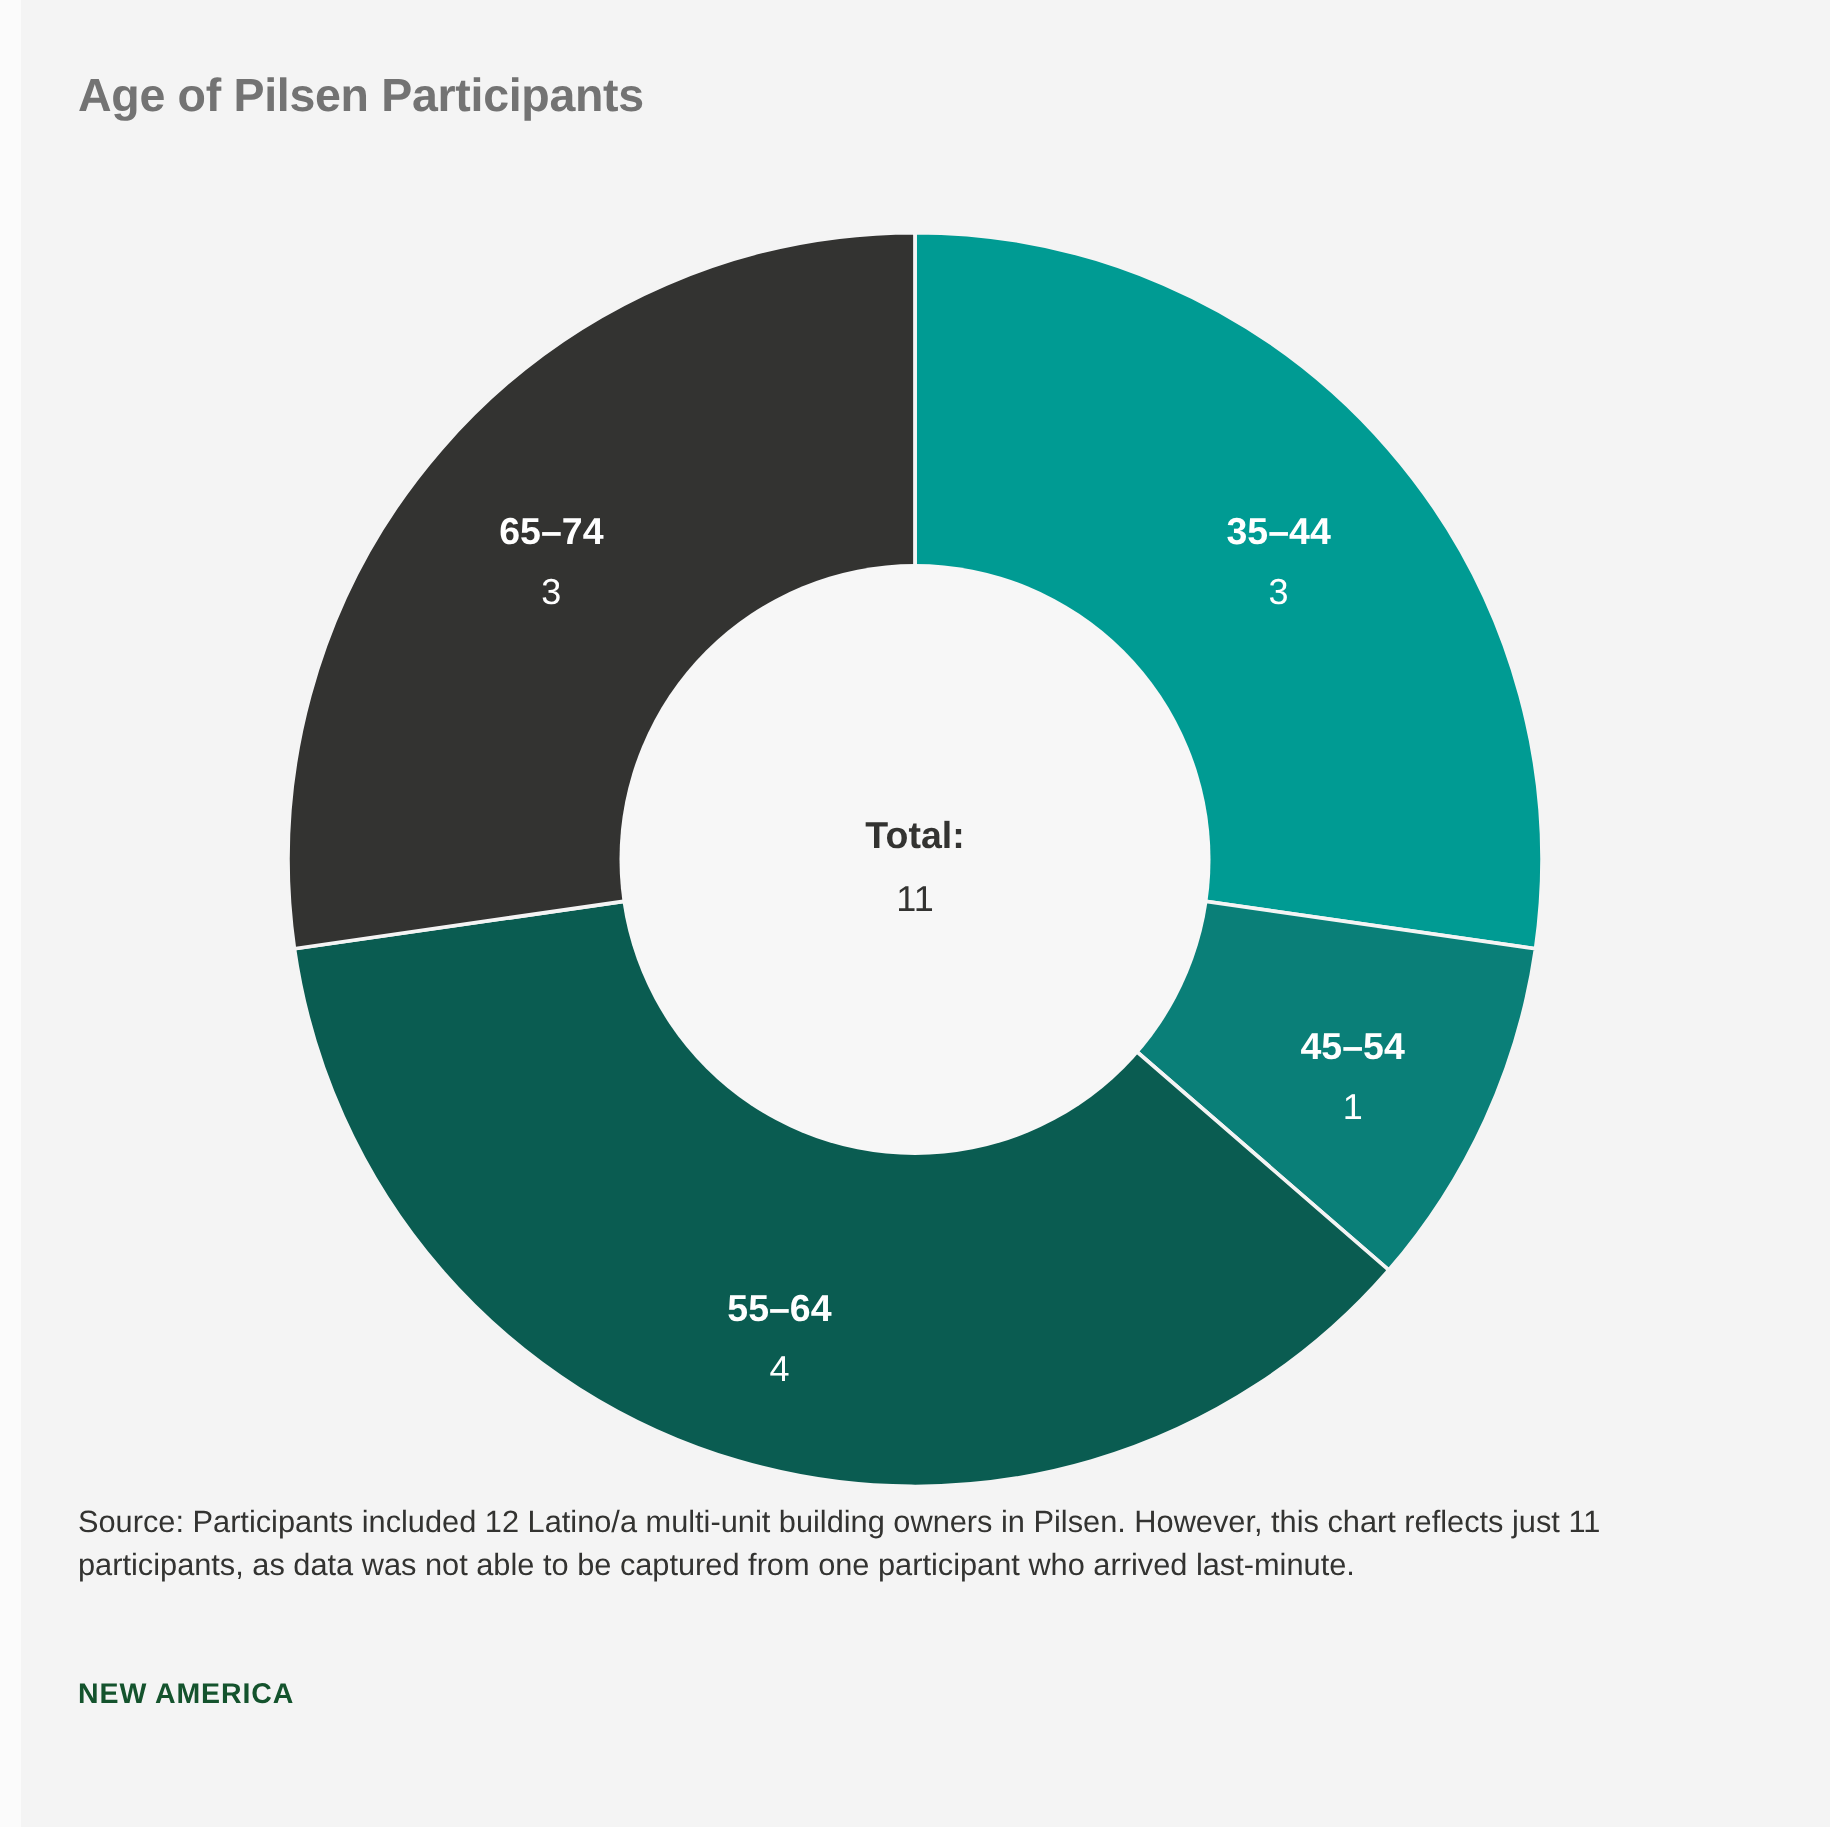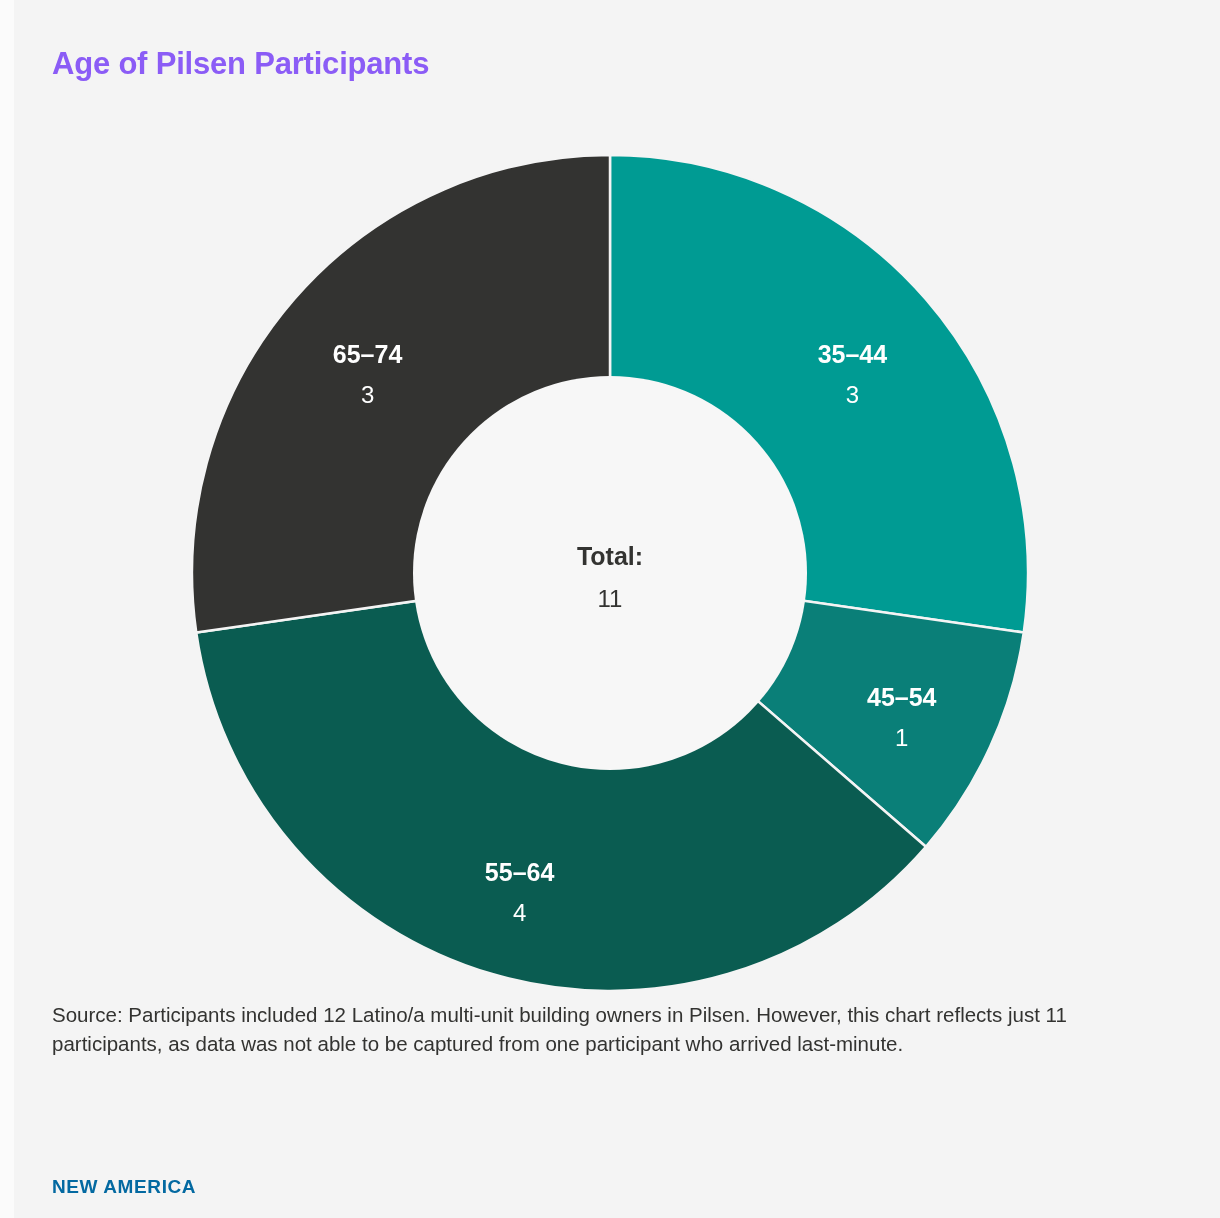--- a/index.html
+++ b/index.html
@@ -29,21 +29,21 @@
     width: 14px;
     height: 1218px;
     background: #fbfbfb;
   }
   .chart-title {
     position: absolute;
     left: 52px;
     top: 46px;
     font-size: 31px;
     font-weight: bold;
-    color: #8b5cf6;
+    color: #737373;
     letter-spacing: -0.2px;
     margin: 0;
   }
   .donut-wrap {
     position: absolute;
     left: 150px;
     top: 140px;
     width: 940px;
     height: 880px;
   }
@@ -82,25 +82,25 @@
     top: 1000px;
     width: 1118px;
     font-size: 20.5px;
     line-height: 1.42;
     color: #333331;
     margin: 0;
   }
   .brand-mark {
     position: absolute;
     left: 52px;
-    top: 1176px;
+    top: 1119px;
     font-size: 19px;
     font-weight: bold;
     letter-spacing: 0.6px;
-    color: #0369a1;
+    color: #14532d;
     margin: 0;
   }
 </style>
 </head>
 <body>
 
 <div class="page">
 
   <div class="left-rail"></div>
 

